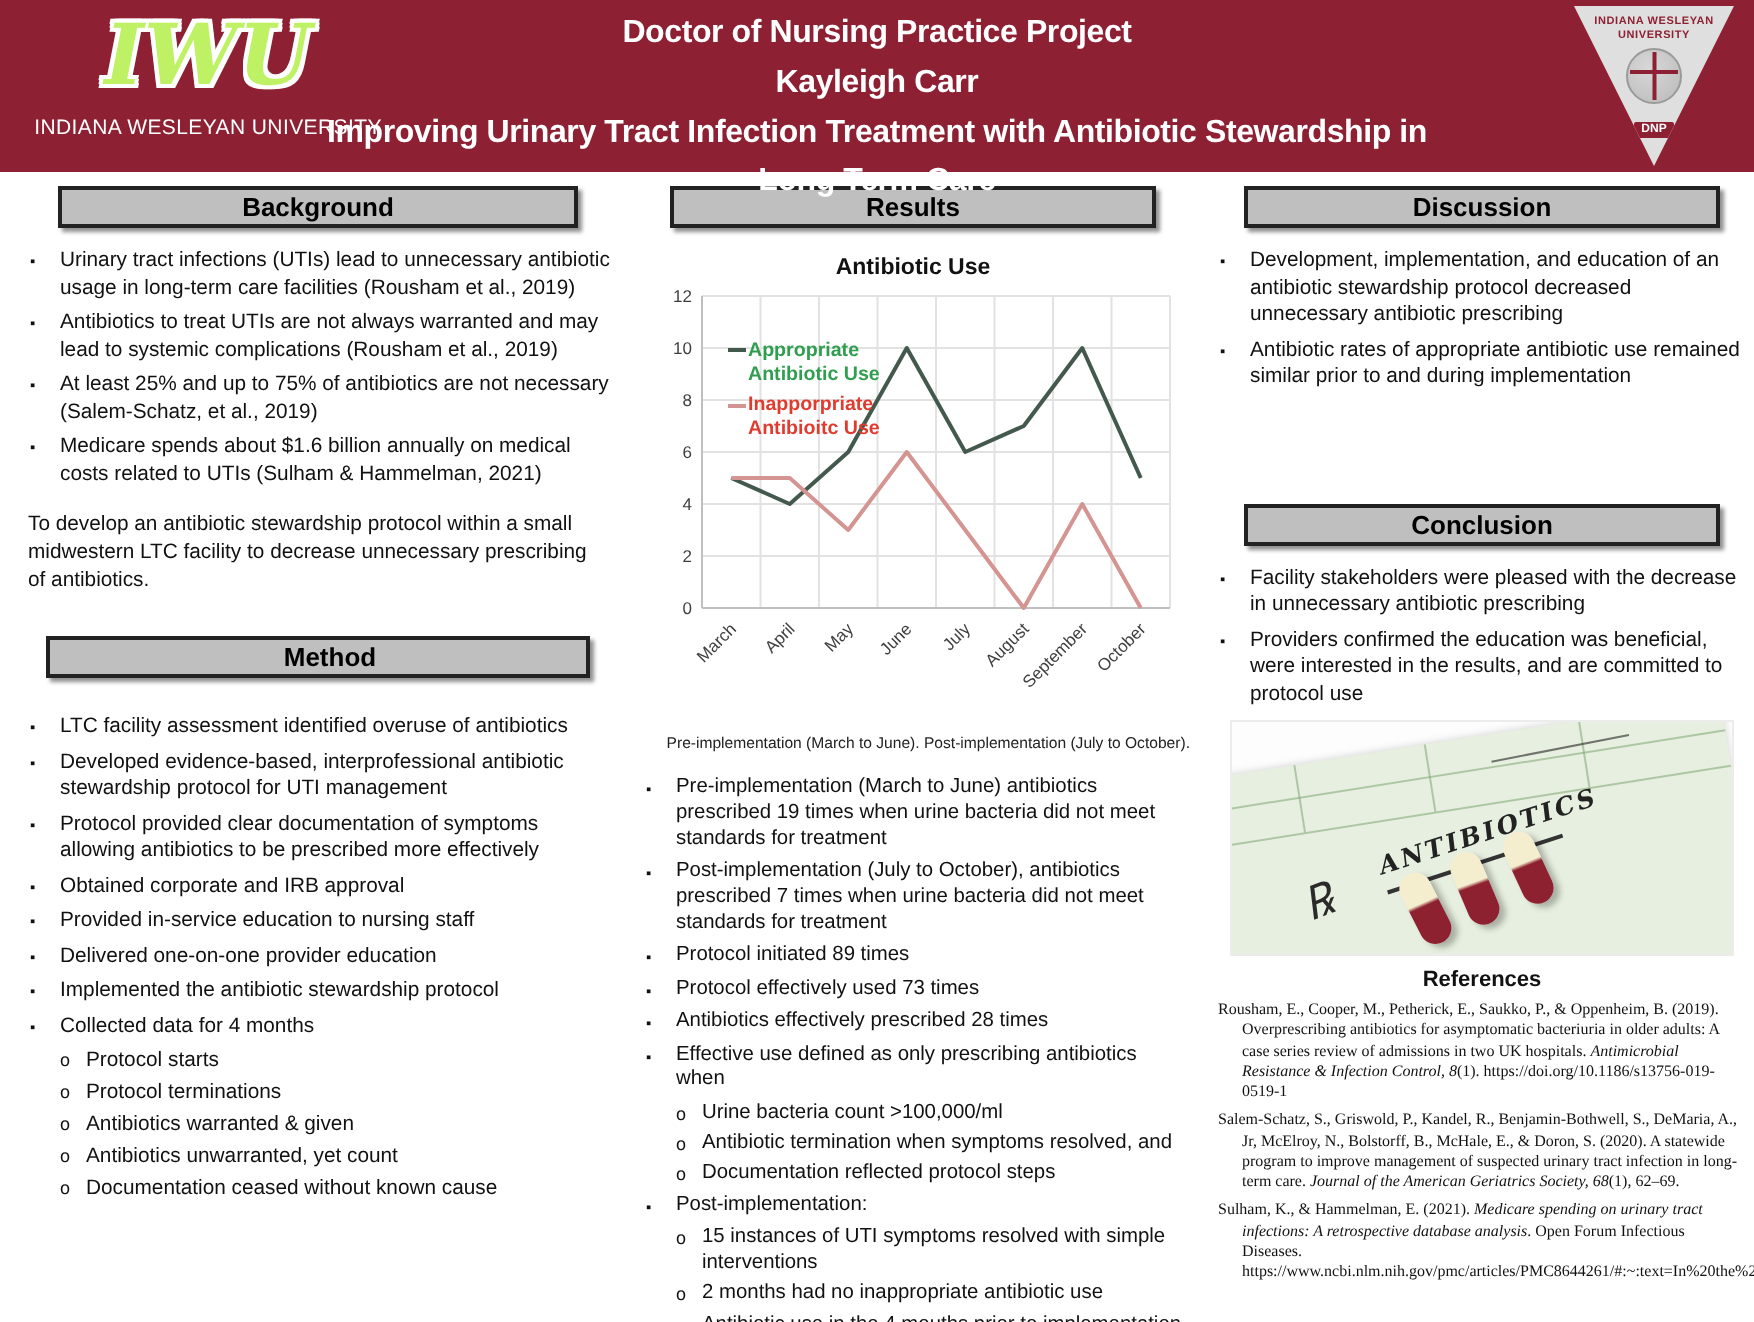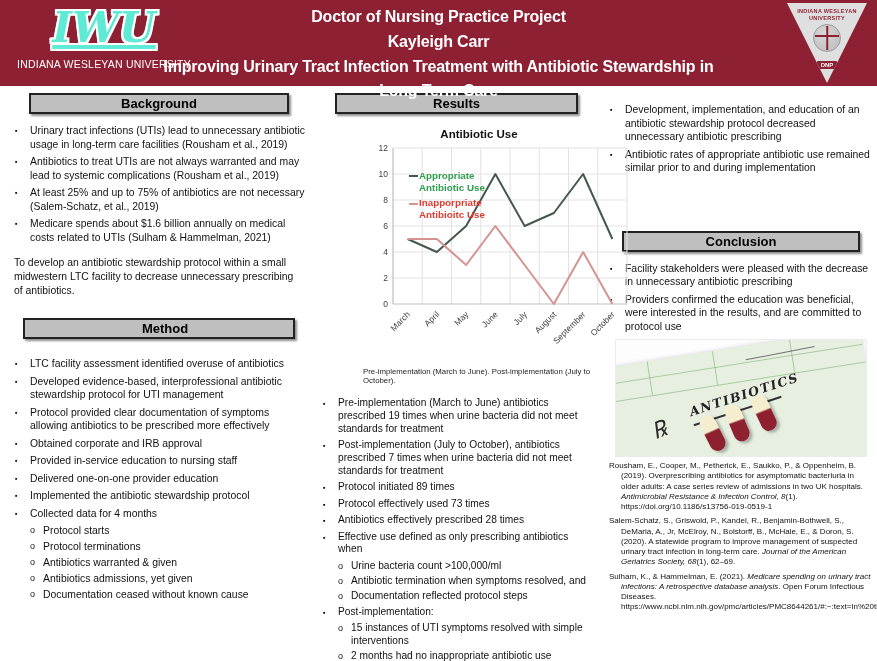--- a/index.html
+++ b/index.html
@@ -4,22 +4,22 @@
 <style>
   html,body{margin:0;padding:0;}
   body{width:877px;height:661px;font-family:"Liberation Sans",sans-serif;background:#fff;overflow:hidden;}
   .poster{position:relative;width:877px;height:661px;background:#fff;}
 
   
   .hdr{position:relative;height:86px;background:#8d2133;color:#fff;}
   .hdr-titles{position:absolute;left:50%;top:5px;transform:translateX(-50%);width:590px;text-align:center;
     font-weight:bold;font-size:16px;letter-spacing:-0.2px;line-height:1.55;}
   .logo{position:absolute;left:14px;top:0;width:180px;text-align:center;}
-  .logo-mono{font-family:"DejaVu Serif",serif;font-style:italic;font-weight:bold;font-size:42px;line-height:56px;color:#5eead4;
-    text-shadow:-2px -2px 0 #fff,2px -2px 0 #fff,-2px 2px 0 #fff,2px 2px 0 #fff,0 -2px 0 #fff,0 2px 0 #fff,-2px 0 0 #fff,2px 0 0 #fff;text-decoration:underline;}
+  .logo-mono{font-family:"DejaVu Serif",serif;font-style:italic;font-weight:bold;font-size:42px;line-height:56px;color:#bef264;
+    text-shadow:-2px -2px 0 #fff,2px -2px 0 #fff,-2px 2px 0 #fff,2px 2px 0 #fff,0 -2px 0 #fff,0 2px 0 #fff,-2px 0 0 #fff,2px 0 0 #fff;}
   .logo-name{font-size:10.5px;font-weight:normal;letter-spacing:0.2px;margin-top:2px;}
   .badge{position:absolute;right:10px;top:3px;width:80px;height:80px;clip-path:polygon(0 0,100% 0,50% 100%);
     background:#e0dfdf;text-align:center;color:#8d2133;}
   .badge-line{font-size:5.5px;font-weight:bold;letter-spacing:0.3px;line-height:7px;}
   .badge-line:first-child{margin-top:5px;}
   .badge-globe{position:relative;width:26px;height:26px;margin:2px auto 1px;border-radius:50%;
     background:radial-gradient(circle at 40% 35%,#d8d8d8,#b9b9b9);border:1px solid #9a9a9a;}
   .badge-globe:before{content:"";position:absolute;left:50%;top:1px;bottom:1px;width:1.5px;background:#8d2133;transform:translateX(-50%);}
   .badge-globe:after{content:"";position:absolute;top:10px;left:1px;right:1px;height:1.5px;background:#8d2133;}
   .badge-dnp{display:inline-block;background:#8d2133;color:#fff;font-size:6px;font-weight:bold;padding:1px 4px;border-radius:1px;}
@@ -43,28 +43,28 @@
   .col-mid .bt{font-size:10.2px;line-height:1.26;}
   .col-mid .b1{margin-bottom:3.5px;}
 
   .ptext{margin:12px 4px 0;font-size:10.4px;line-height:1.35;color:#111;}
   .bar-purpose{margin-top:14px;}
   .bar-method{margin-top:20px;padding-left:12px;}
   .method-list{margin-top:18px;}
   .bar-conclusion{margin-top:56px;}
 
   
-  .chart-wrap{position:relative;margin-top:14px;margin-left:45px;}
+  .chart-wrap{position:relative;margin-top:14px;}
   .chart-title{text-align:center;font-weight:bold;font-size:11.5px;margin:2px 0 2px;color:#111;}
   svg.chart{display:block;margin:0 auto;}
   .legend{position:absolute;left:46px;top:42px;font-size:9.8px;font-weight:bold;line-height:1.18;}
   .lg-entry{margin-bottom:4px;}
   .lg-dash{display:inline-block;width:9px;height:2px;vertical-align:middle;margin-right:1px;}
   .lg-l2{margin-left:10px;}
-  .caption{text-align:left;font-size:7.8px;color:#222;margin-top:1px;}
+  .caption{text-align:right;font-size:7.8px;color:#222;margin-top:1px;}
   .results-list{margin-top:12px;}
 
   
   .photo{position:relative;width:250px;height:116px;margin:6px auto 2px;background:#fdfdfd;overflow:hidden;border:1px solid #ececec;}
   .pad{position:absolute;left:-12px;top:8px;width:268px;height:132px;background:#e7f0e0;transform:rotate(-9deg);box-shadow:0 0 4px rgba(0,0,0,.18);}
   .padline-h{position:absolute;left:0;right:0;height:1px;background:rgba(125,165,115,.55);}
   .padline-v{position:absolute;top:0;width:1px;height:34px;background:rgba(125,165,115,.55);}
   .pad-scribble{position:absolute;top:6px;left:150px;width:70px;height:6px;border-bottom:1.5px solid rgba(60,60,60,.7);transform:rotate(-2deg);}
   .rx{position:absolute;left:46px;top:52px;font-family:"DejaVu Serif",serif;font-style:italic;font-size:23px;color:#2a2a2a;transform:rotate(-12deg);}
   .anti{position:absolute;left:86px;top:40px;transform:rotate(-9deg);font-size:12.5px;letter-spacing:1.5px;color:#222;
@@ -72,21 +72,21 @@
   .anti-underline{position:absolute;left:88px;top:62px;width:92px;height:1.5px;background:#333;transform:rotate(-9deg);}
   .pill{position:absolute;width:16px;height:38px;border-radius:8px;
     background:linear-gradient(183deg,#f4eecf 0 42%,#8e2130 47% 100%);box-shadow:2px 3px 3px rgba(0,0,0,.28);}
   .pill-1{left:98px;top:62px;transform:rotate(-18deg);}
   .pill-2{left:124px;top:56px;transform:rotate(-14deg);}
   .pill-3{left:152px;top:50px;transform:rotate(-16deg);}
 
   
   .refs-title{text-align:center;font-weight:bold;font-size:11px;margin-top:6px;color:#111;}
   .refs{padding:0 4px;}
-  .ref{font-size:8px;line-height:1.28;margin-top:4px;padding-left:12px;text-indent:-12px;color:#111;}
+  .ref{font-size:8px;line-height:1.28;margin-top:4px;padding-left:12px;text-indent:-12px;color:#111;font-family:Liberation Serif, serif;}
 </style>
 </head>
 <body>
 
 <div class="poster">
 
   <div class="hdr">
     <div class="logo">
       <div class="logo-mono">IWU</div>
       <div class="logo-name">INDIANA WESLEYAN UNIVERSITY</div>
@@ -170,21 +170,21 @@
           <div class="b2">
             <span class="m2">o</span>
             <span class="bt">Protocol terminations</span>
           </div>
           <div class="b2">
             <span class="m2">o</span>
             <span class="bt">Antibiotics warranted &amp; given</span>
           </div>
           <div class="b2">
             <span class="m2">o</span>
-            <span class="bt">Antibiotics admissions, yet given</span>
+            <span class="bt">Antibiotics unwarranted, yet count</span>
           </div>
           <div class="b2">
             <span class="m2">o</span>
             <span class="bt">Documentation ceased without known cause</span>
           </div>
         </div>
     </div>
 
     <div class="col col-mid">
       <div class="bar">Results</div>
@@ -290,20 +290,21 @@
             <span class="bt">2 months had no inappropriate antibiotic use</span>
           </div>
           <div class="b2">
             <span class="m2">o</span>
             <span class="bt">Antibiotic use in the 4 mouths prior to implementation compared to the 4 months implemented 9 less antibiotics were given</span>
           </div>
         </div>
     </div>
 
     <div class="col col-right">
+      <div class="bar">Discussion</div>
       <div class="list">
           <div class="b1">
             <span class="m1">▪</span>
             <span class="bt">Development, implementation, and education of an antibiotic stewardship protocol decreased unnecessary antibiotic prescribing</span>
           </div>
           <div class="b1">
             <span class="m1">▪</span>
             <span class="bt">Antibiotic rates of appropriate antibiotic use remained similar prior to and during implementation</span>
           </div>
         </div>
@@ -330,20 +331,21 @@
           <div class="pad-scribble"></div>
           <div class="rx">℞</div>
           <div class="anti">ANTIBIOTICS</div>
           <div class="anti-underline"></div>
           <div class="pill pill-1"></div>
           <div class="pill pill-2"></div>
           <div class="pill pill-3"></div>
         </div>
       </div>
 
+      <div class="refs-title">References</div>
       <div class="refs">
           <div class="ref"><span>Rousham, E., Cooper, M., Petherick, E., Saukko, P., &amp; Oppenheim, B. (2019). Overprescribing antibiotics for asymptomatic bacteriuria in older adults: A case series review of admissions in two UK hospitals. </span><i>Antimicrobial Resistance &amp; Infection Control, 8</i><span>(1). https://doi.org/10.1186/s13756-019-0519-1</span></div>
           <div class="ref"><span>Salem-Schatz, S., Griswold, P., Kandel, R., Benjamin-Bothwell, S., DeMaria, A., Jr, McElroy, N., Bolstorff, B., McHale, E., &amp; Doron, S. (2020). A statewide program to improve management of suspected urinary tract infection in long-term care. </span><i>Journal of the American Geriatrics Society, 68</i><span>(1), 62–69.</span></div>
           <div class="ref"><span>Sulham, K., &amp; Hammelman, E. (2021). </span><i>Medicare spending on urinary tract infections: A retrospective database analysis</i><span>. Open Forum Infectious Diseases. https://www.ncbi.nlm.nih.gov/pmc/articles/PMC8644261/#:~:text=In%20the%2012%20months%20after,444%20for%20institutionally%2Dbased%20patients.</span></div>
         </div>
     </div>
 
   </div>
 </div>
 

